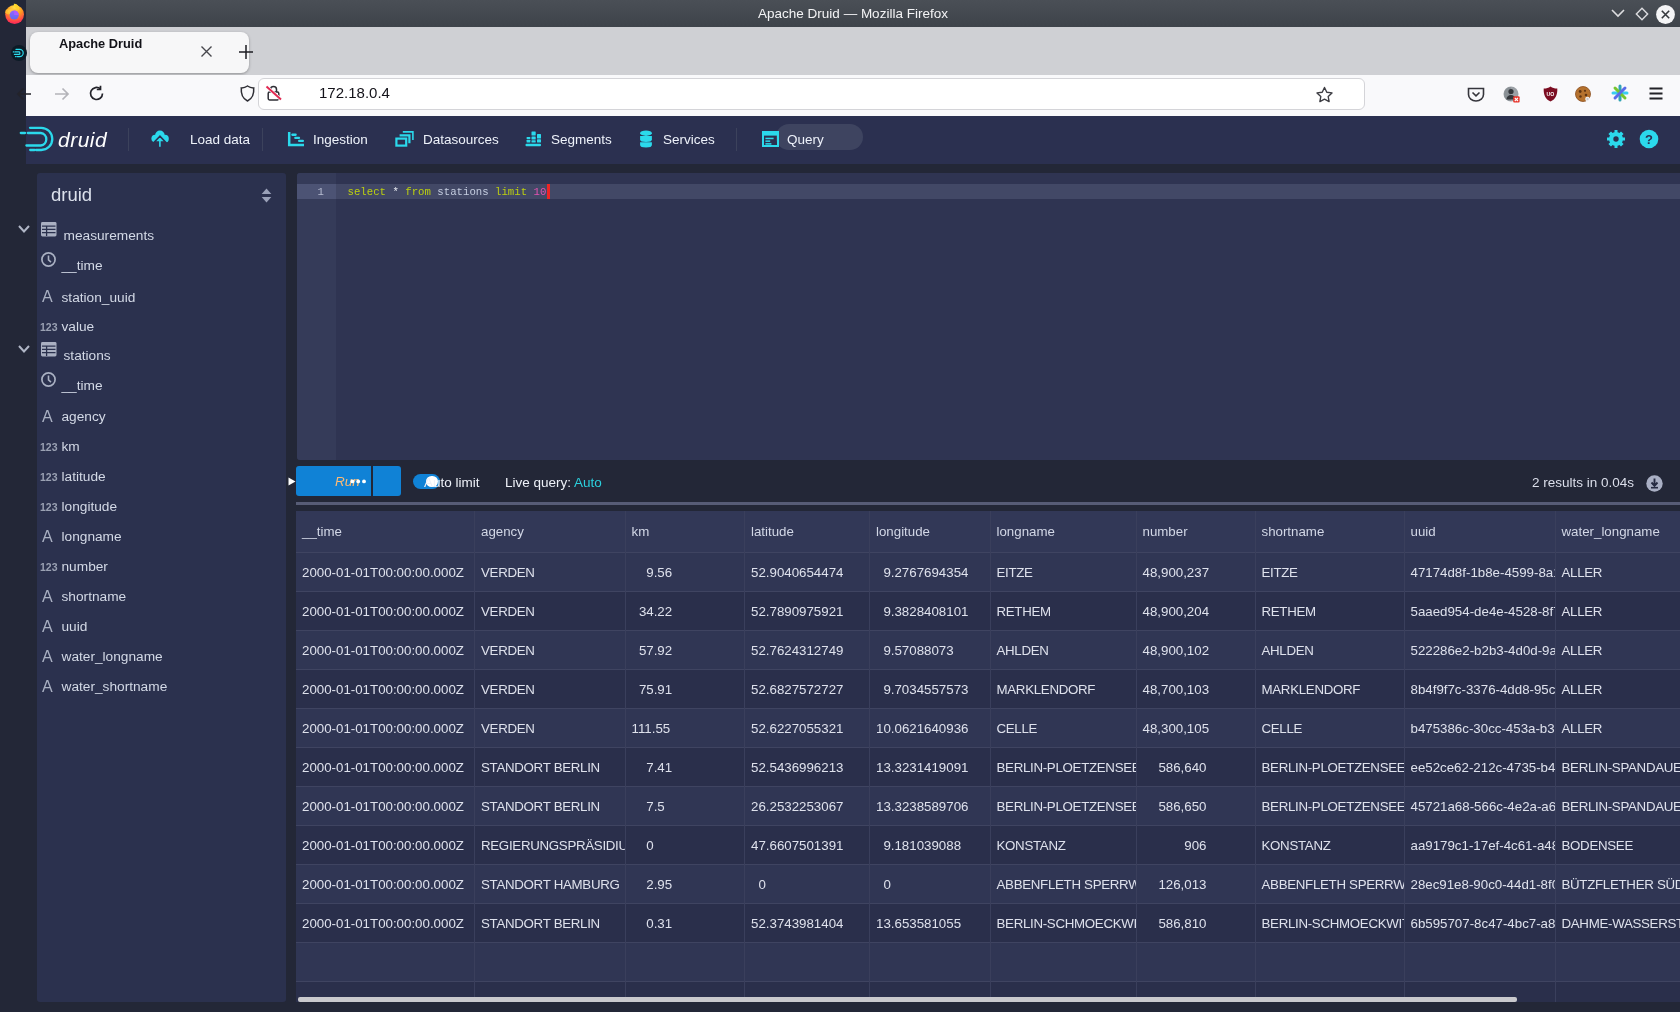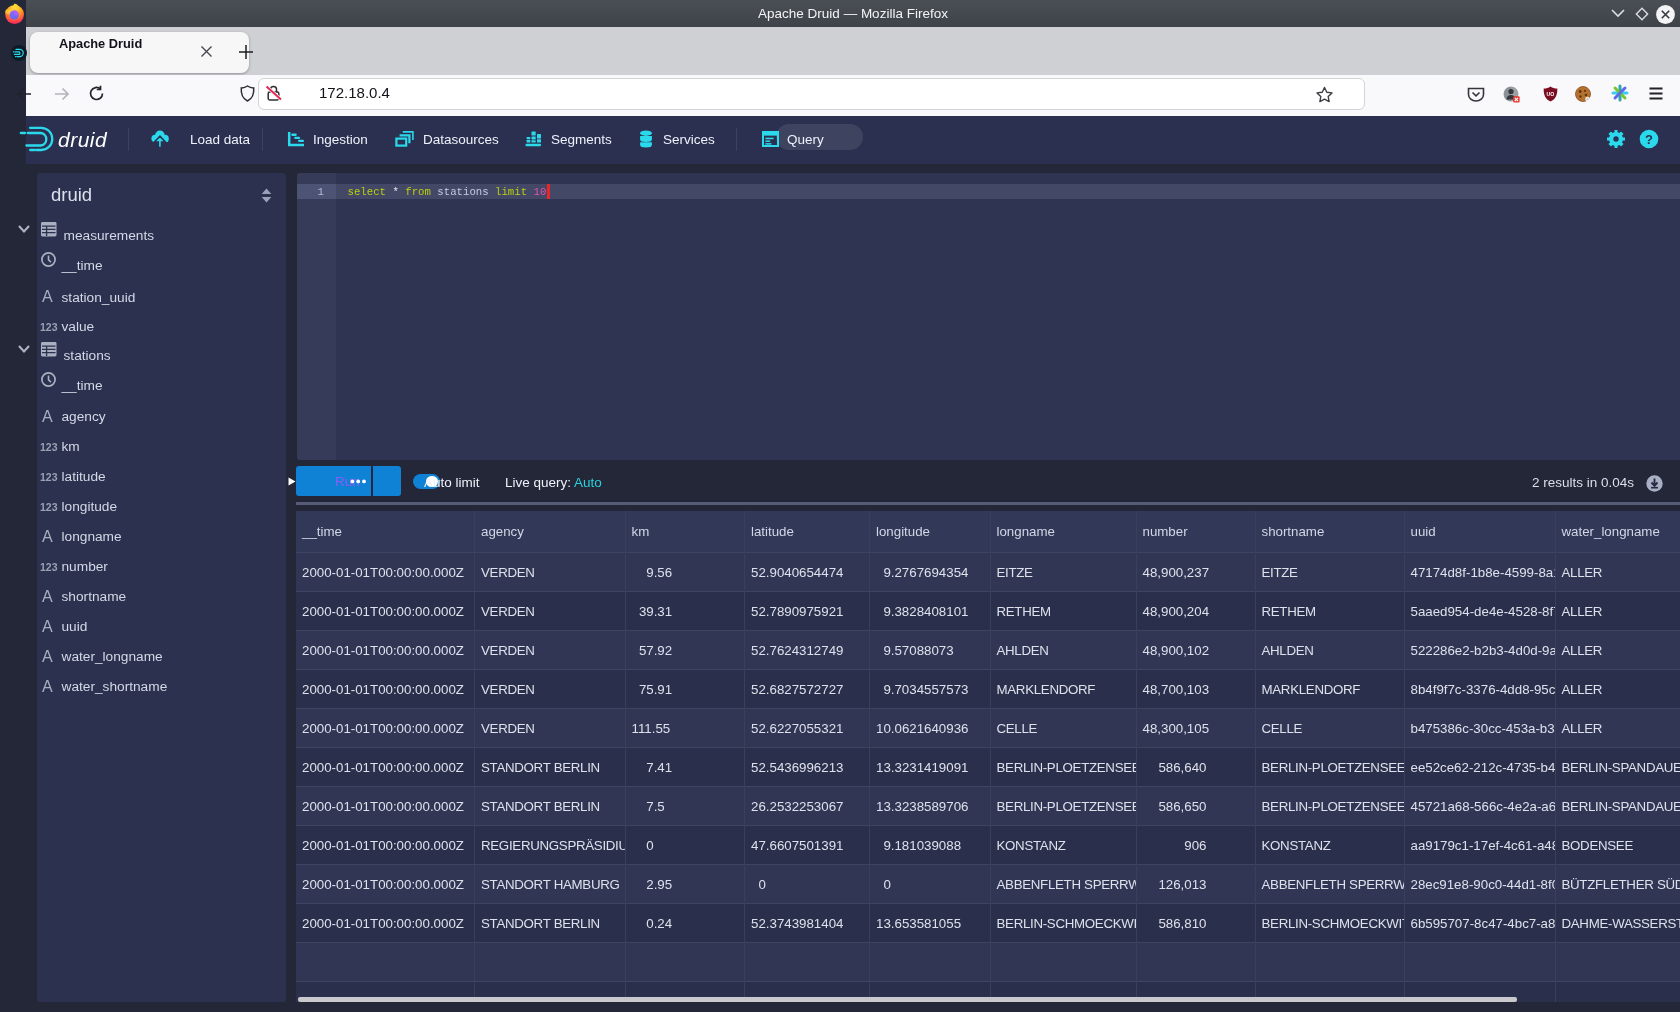--- a/index.html
+++ b/index.html
@@ -37,21 +37,21 @@
 #gutteractive { left:0; top:11px; width:39px; height:14.5px; background:#4c5374; position:absolute; }
 #lineactive { left:39px; top:11px; width:1360px; height:14.5px; background:#424866; position:absolute; }
 #gutternum { left:0; top:12.5px; width:27px; text-align:right; font-family:"Liberation Mono",monospace; font-size:10.7px; color:#b7bdd1; position:absolute; }
 #code { left:50.5px; top:12.5px; font-family:"Liberation Mono",monospace; font-size:10.7px; white-space:pre; position:absolute; color:#c5cde0; }
 .kw { color:#bccf10; } .num { color:#e452b1; } .star { color:#e8ebf2; }
 #cursor { left:250px; top:11px; width:2.5px; height:14.5px; background:#ee2524; position:absolute; }
 
 #runstrip { left:271px; top:459.5px; width:1409px; height:42.5px; background:#232737; }
 #runbtn { left:270px; top:466px; width:75px; height:30px; background:#1082d6; border-radius:3px 0 0 3px; }
 #morebtn { left:346.5px; top:466px; width:28.5px; height:30px; background:#1082d6; border-radius:0 3px 3px 0; }
-#runlabel { left:309px; top:473.5px; font-size:13.5px; color:#8b5cf6; position:absolute; }
+#runlabel { left:309px; top:473.5px; font-size:13.5px; color:#fdba74; position:absolute;font-style:italic; }
 #toggle { left:386.5px; top:473.5px; width:27.5px; height:15.5px; background:#1082d6; border-radius:8px; }
 #knob { left:400px; top:475.5px; width:11.5px; height:11.5px; background:#ffffff; border-radius:50%; }
 .rblabel { position:absolute; top:474.5px; font-size:13.5px; color:#eef1f8; }
 #divider { left:270px; top:502px; width:1400px; height:3.2px; background:#575c76; }
 
 #results { left:270px; top:510.5px; width:1400px; height:491.5px; background:#2d3351; overflow:hidden; }
 table { border-collapse:collapse; table-layout:fixed; width:1434px; font-size:13.3px; }
 td,th { overflow:hidden; white-space:pre; padding:0 0 0 6px; text-align:left; font-weight:normal; border-left:1px solid #3a3f5c; border-top:1px solid #3f4461; }
 td:first-child, th:first-child { border-left:none; }
 thead th { height:42px; background:#323857; color:#d2d7e6; border-top:none; }
@@ -387,21 +387,21 @@
           <td>  9.2767694354</td>
           <td>EITZE</td>
           <td class="r">48,900,237</td>
           <td>EITZE</td>
           <td>47174d8f-1b8e-4599-8a1c-42e40a34a20b</td>
           <td>ALLER</td>
         </tr>
 <tr class="even">
           <td>2000-01-01T00:00:00.000Z</td>
           <td>VERDEN</td>
-          <td>  39.31</td>
+          <td>  34.22</td>
           <td>52.7890975921</td>
           <td>  9.3828408101</td>
           <td>RETHEM</td>
           <td class="r">48,900,204</td>
           <td>RETHEM</td>
           <td>5aaed954-de4e-4528-8f7a-c8e0f1b6c9e2</td>
           <td>ALLER</td>
         </tr>
 <tr class="odd">
           <td>2000-01-01T00:00:00.000Z</td>
@@ -483,21 +483,21 @@
           <td>  0</td>
           <td>ABBENFLETH SPERRWERK</td>
           <td class="r">126,013</td>
           <td>ABBENFLETH SPERRWERK</td>
           <td>28ec91e8-90c0-44d1-8f04-7b6e2a1c9d35</td>
           <td>BÜTZFLETHER SÜDERELBE</td>
         </tr>
 <tr class="even">
           <td>2000-01-01T00:00:00.000Z</td>
           <td>STANDORT BERLIN</td>
-          <td>    0.24</td>
+          <td>    0.31</td>
           <td>52.3743981404</td>
           <td>13.653581055</td>
           <td>BERLIN-SCHMOECKWITZ</td>
           <td class="r">586,810</td>
           <td>BERLIN-SCHMOECKWITZ</td>
           <td>6b595707-8c47-4bc7-a81c-2f94d0e63b58</td>
           <td>DAHME-WASSERSTRASSE</td>
         </tr>
 <tr class="odd">
           <td></td>

